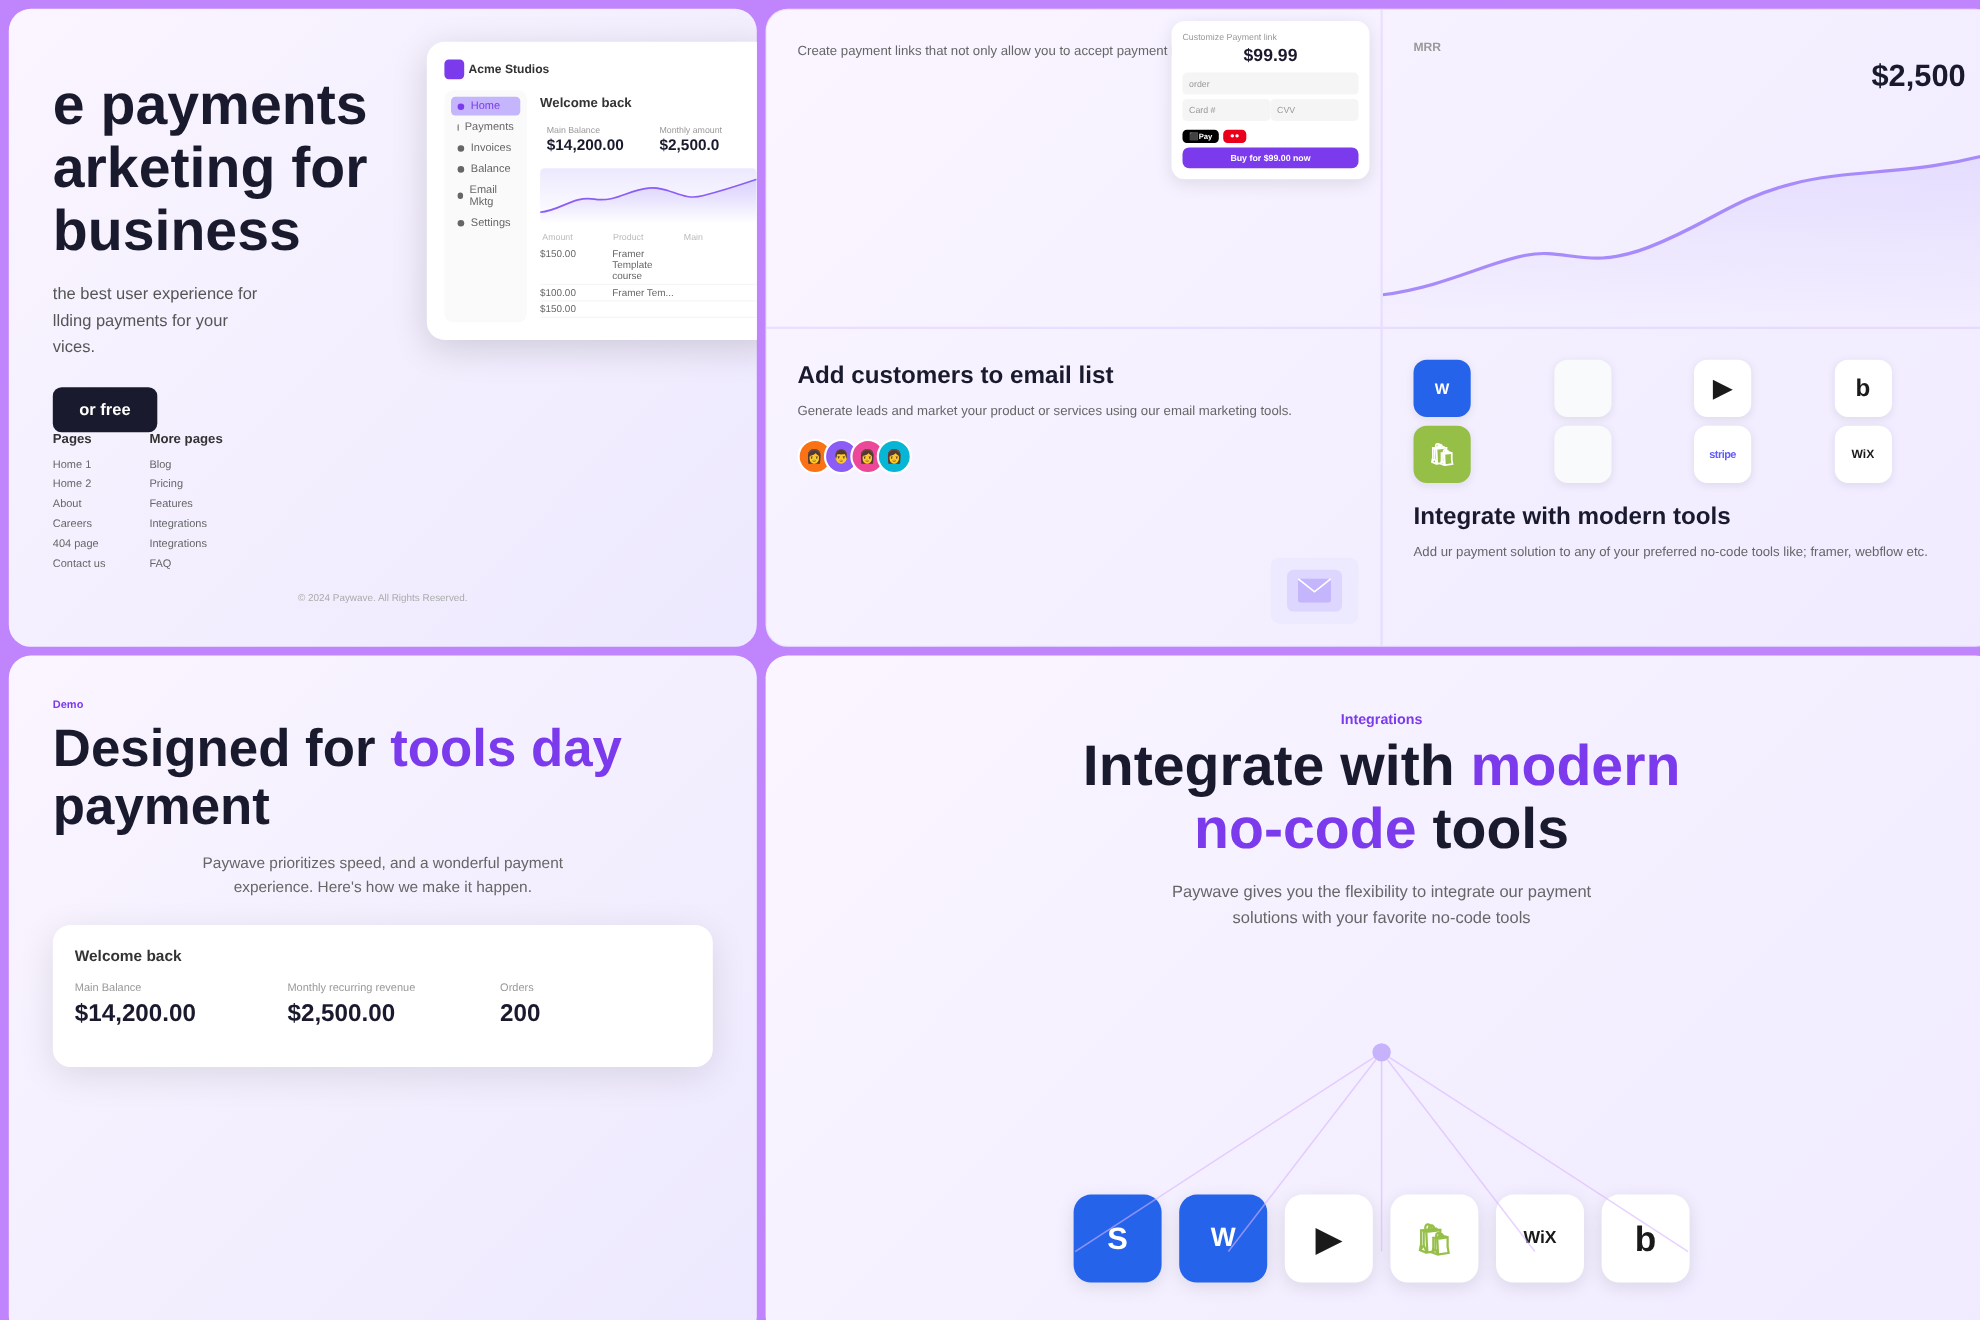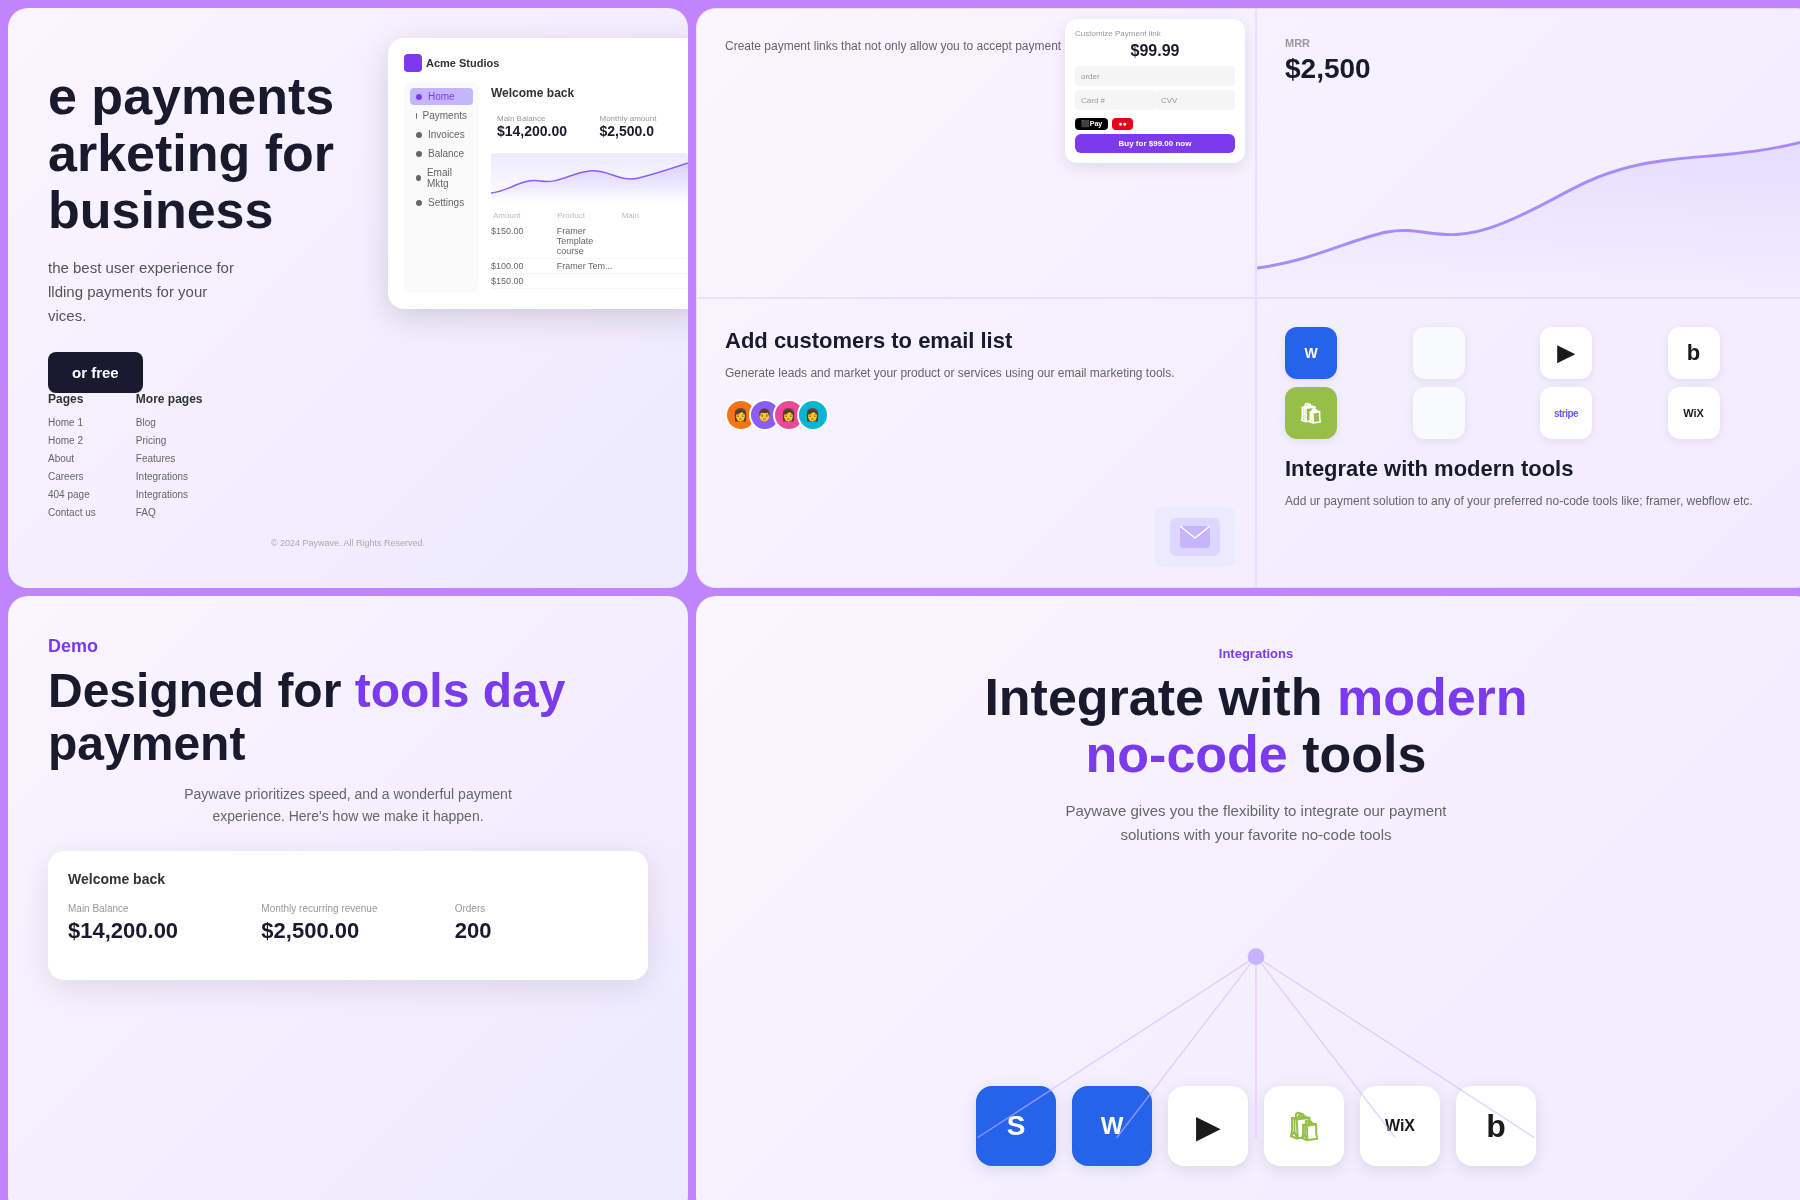--- a/index.html
+++ b/index.html
@@ -246,20 +246,21 @@
       font-size: 11px;
       color: #999;
       font-weight: 600;
     }
 
     .mrr-value {
       font-size: 28px;
       font-weight: 700;
       color: #1a1a2e;
       margin-top: 4px;
+      text-align: right;
     }
 
     .mrr-chart {
       position: absolute;
       bottom: 0;
       left: 0;
       right: 0;
       height: 60%;
     }
 
@@ -353,21 +354,21 @@
     .logo-w { color: #2563eb; background: #2563eb; color: white; font-size: 14px; font-weight: 900; }
     .logo-empty { background: #f9fafb; }
 
     
     .panel-bottom-left {
       background: linear-gradient(135deg, #faf5ff 0%, #ede9fe 100%);
       padding: 40px;
     }
 
     .demo-label {
-      font-size: 18px;
+      font-size: 10px;
       font-weight: 600;
       color: #7c3aed;
       margin-bottom: 8px;
     }
 
     .demo-title {
       font-size: 48px;
       font-weight: 800;
       color: #1a1a2e;
       line-height: 1.1;

